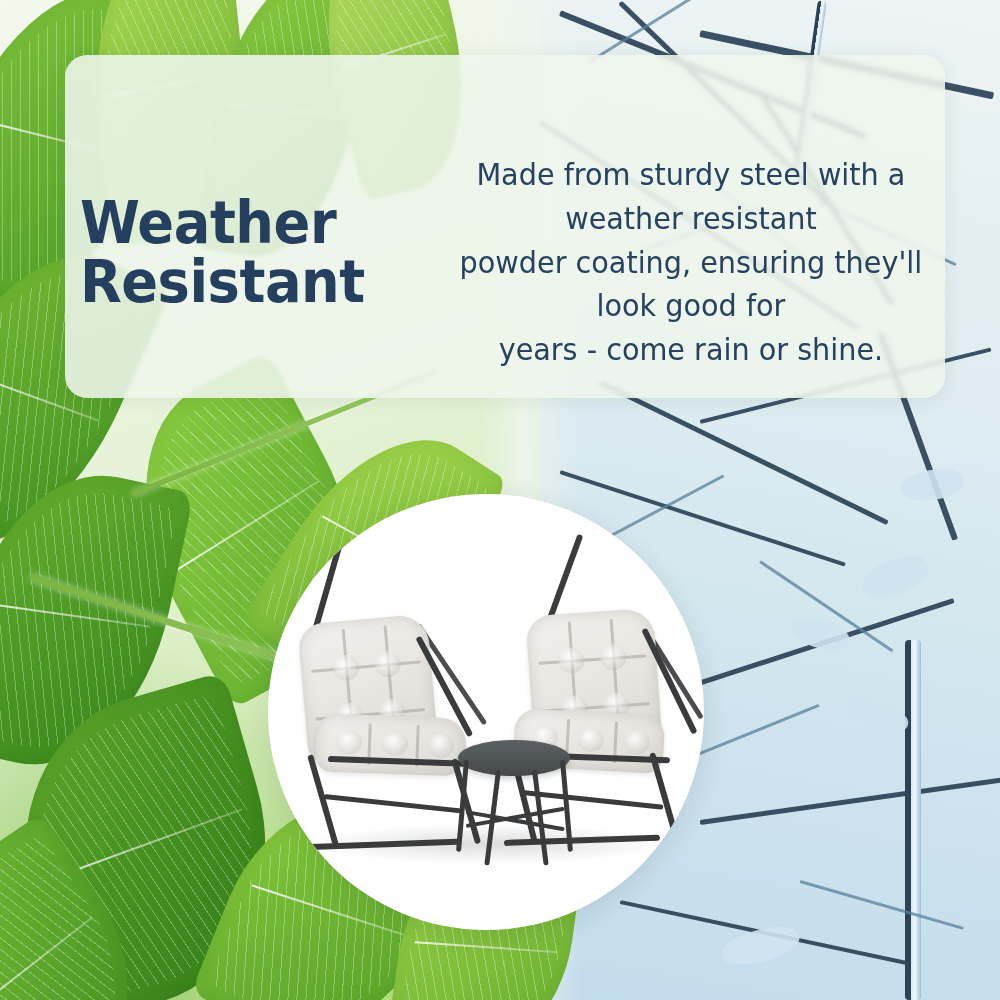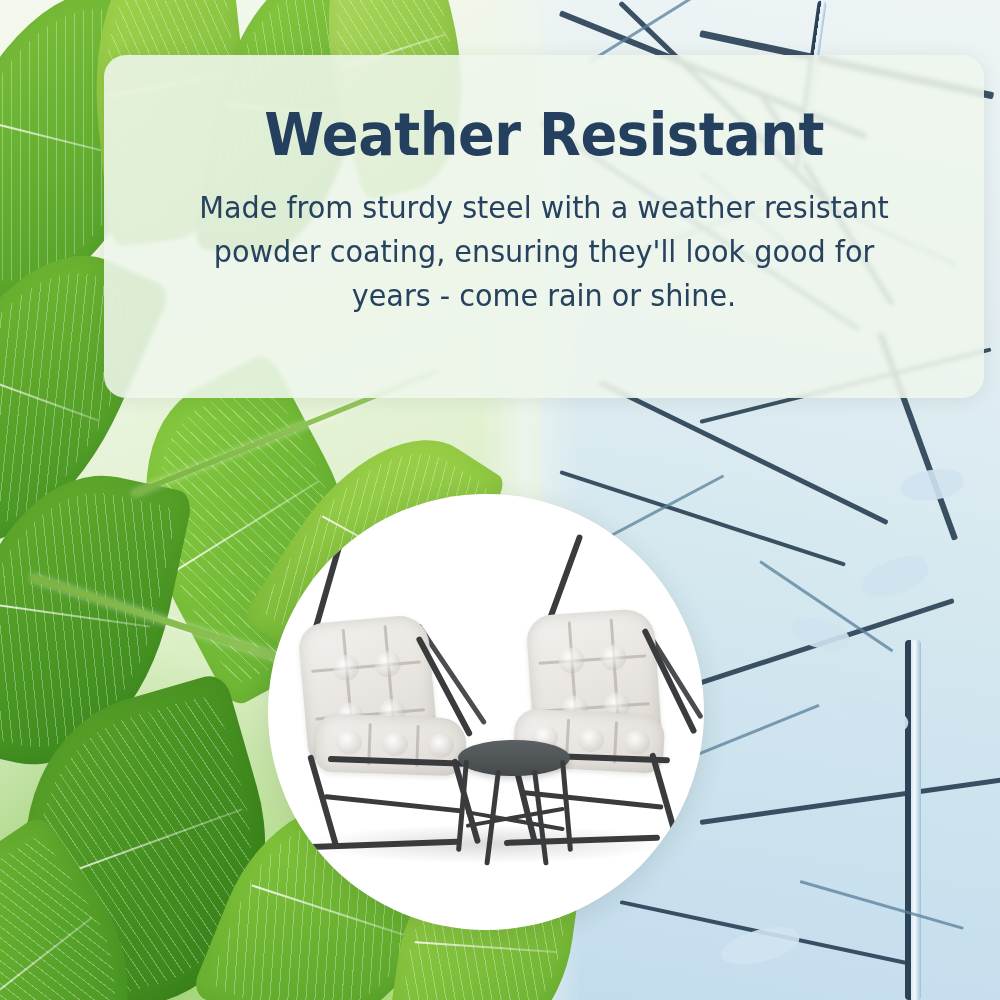--- a/index.html
+++ b/index.html
@@ -37,22 +37,22 @@
   .branch{position:absolute;background:#2b4257;border-radius:2px;transform-origin:0 50%;opacity:.92;}
   .twig{position:absolute;background:#58809b;border-radius:1px;transform-origin:0 50%;opacity:.75;}
   .snowtrunk{position:absolute;border-radius:4px;
     background:linear-gradient(90deg,#2b4257 0%,#2b4257 38%,#dceaf4 40%,#f2f8fc 62%,#9dc0d6 100%);}
   .snowclump{position:absolute;background:#cfe3f0;border-radius:50% 50% 45% 55%;opacity:.9;}
 
   
   #card{position:absolute;left:65px;top:55px;width:880px;height:343px;
     border-radius:22px;background:rgba(238,246,236,.88);
     box-shadow:0 2px 18px rgba(60,90,60,.10);backdrop-filter:blur(2px);
-    display:flex;flex-direction:column;align-items:center;justify-content:flex-start;
-    padding-top:50px;box-sizing:border-box;margin-left:39px;}
+    display:flex;flex-direction:row;align-items:center;justify-content:flex-start;
+    padding-top:50px;box-sizing:border-box;}
   #headline{font-family:"DejaVu Sans",sans-serif;font-weight:700;font-size:59px;
     letter-spacing:-.5px;color:#25405e;line-height:1;margin:0;
     transform:scaleX(.92);transform-origin:center;}
   #body{margin:22px 0 0 0;font-family:"DejaVu Sans",sans-serif;font-weight:400;
     font-size:30.5px;line-height:1.44;color:#27425f;text-align:center;
     width:830px;transform:scaleX(.94);transform-origin:center;}
 
   
   #circle{position:absolute;left:268px;top:494px;width:436px;height:436px;
     border-radius:50%;background:#fff;box-shadow:0 6px 26px rgba(40,60,40,.13);

